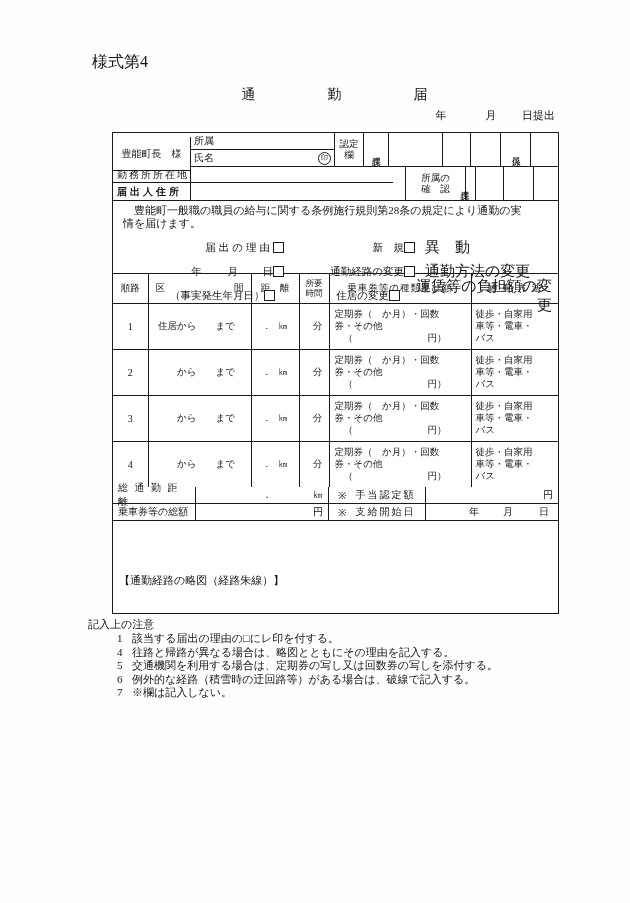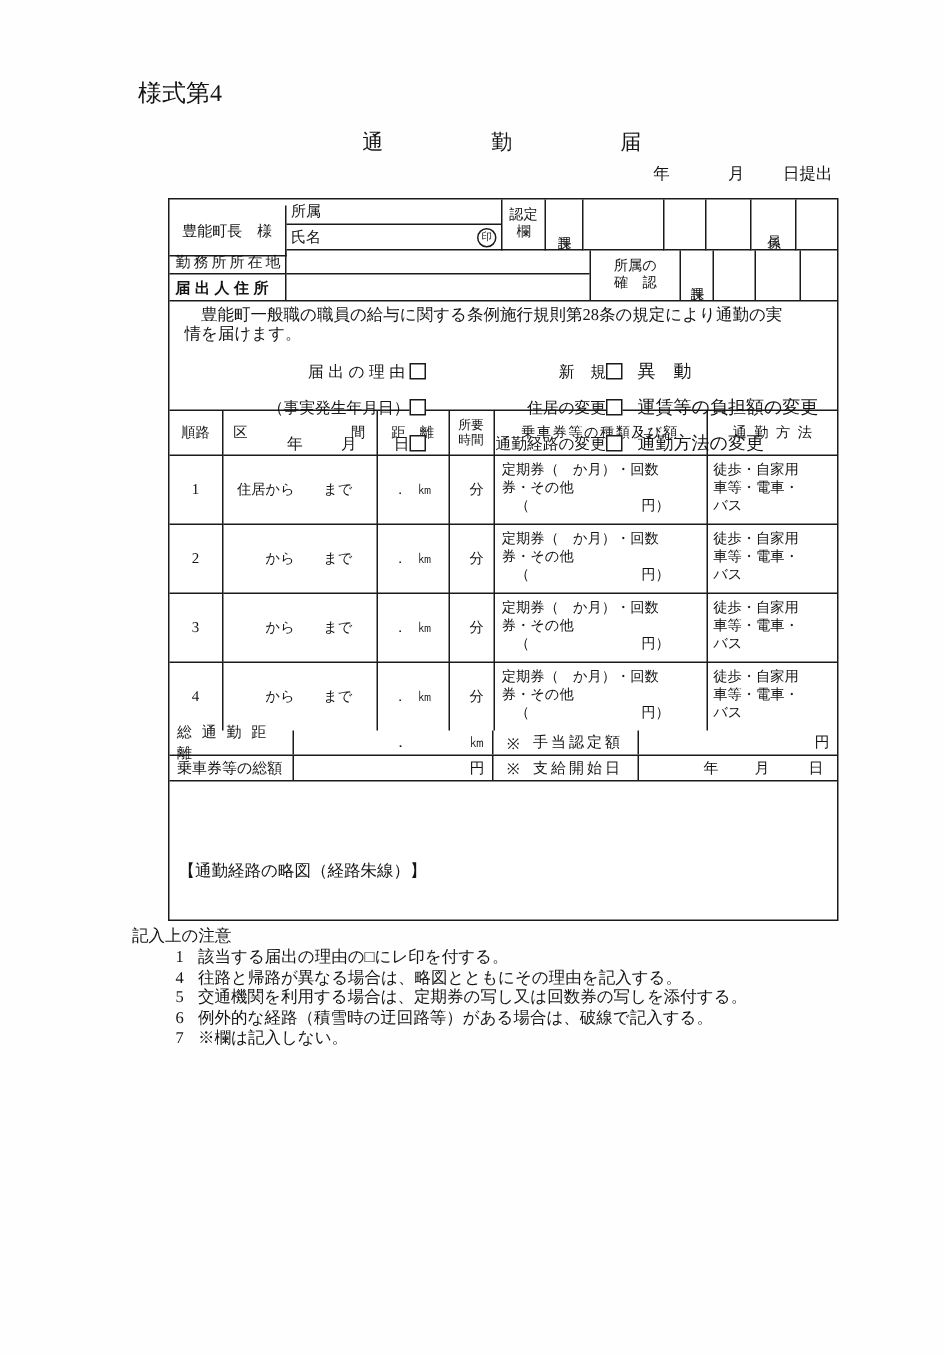--- a/index.html
+++ b/index.html
@@ -25,21 +25,21 @@
   .two-line{flex-direction:column;justify-content:center;line-height:11px;font-size:9.5px;}
   .seal-circle{width:11px;height:11px;border:1px solid #1a1a1a;border-radius:50%;font-size:7px;line-height:11px;text-align:center;display:inline-block;margin-right:3px;}
   .ls2{letter-spacing:2px;} .ls3{letter-spacing:3px;}
   
   #reason{position:relative;width:445px;height:73px;border-bottom:1px solid #1a1a1a;font-size:11px;box-sizing:border-box;padding:3px 6px 0 10px;}
   #statement{margin:0;max-width:408px;text-indent:11px;line-height:13px;}
   .r-row{display:flex;align-items:center;height:13px;margin-top:11px;padding-left:4px;text-align:right;}
   .r-label{width:146px;font-size:10.5px;}
   .cb{width:9px;height:9px;border:1px solid #1a1a1a;display:inline-block;flex:none;background:#fff;}
   .opt-mid{width:110px;margin-left:10px;font-size:10.5px;}
-  .opt-right{margin-left:10px;font-size:12px;}
+  .opt-right{margin-left:10px;font-size:15px;}
   .ymd span.y{margin-left:21px;} .ymd span.m{margin-left:23px;} .ymd span.d{margin-left:22px;}
   
   table.route{border-collapse:collapse;border:hidden;table-layout:fixed;width:445px;font-size:9.5px;}
   table.route td{border:1px solid #1a1a1a;box-sizing:border-box;padding:0;vertical-align:middle;}
   tr.hrow{height:29px;} tr.brow{height:46px;}
   td.no{text-align:center;font-size:10px;}
   td.sec .secwrap{display:flex;align-items:center;padding-left:3px;}
   td.sec .from{display:inline-block;width:45px;text-align:right;}
   td.sec .to{margin-left:19px;}
   td.dist{text-align:center;} td.dist .unit{margin-left:7px;}
@@ -108,58 +108,58 @@
     <div class="hc br bb" style="left:330px;top:0;width:28px;height:34px;"></div>
     <div class="hc br bb" style="left:358px;top:0;width:30px;height:34px;"></div>
     <div class="hc ctr br bb" style="left:388px;top:0;width:30px;height:34px;">
       <span class="vtext">係員</span>
     </div>
     <div class="hc bb" style="left:418px;top:0;width:27px;height:34px;"></div>
     <div class="hc br bb ls2" style="left:0;top:34px;width:78px;height:16px;padding-left:4px;">勤務所所在地</div>
     <div class="hc bb" style="left:78px;top:34px;width:202px;height:16px;"></div>
     <div class="hc br ls3" style="left:0;top:50px;width:78px;height:17px;padding-left:4px;font-weight:bold;">届出人住所</div>
     <div class="hc" style="left:78px;top:50px;width:202px;height:17px;"></div>
-    <div class="hc ctr two-line bl br" style="left:280px;top:34px;width:61px;height:33px;">
+    <div class="hc ctr two-line bl br" style="left:292px;top:34px;width:61px;height:33px;">
       <span>所属の</span>
       <span>確　認</span>
     </div>
     <div class="hc ctr br" style="left:341px;top:34px;width:22px;height:33px;">
       <span class="vtext">課長</span>
     </div>
     <div class="hc br" style="left:363px;top:34px;width:28px;height:33px;"></div>
     <div class="hc br" style="left:391px;top:34px;width:30px;height:33px;"></div>
     <div class="hc" style="left:421px;top:34px;width:24px;height:33px;"></div>
   </div>
 
   <div id="reason">
     <p id="statement">豊能町一般職の職員の給与に関する条例施行規則第28条の規定により通勤の実情を届けます。</p>
     <div class="r-row">
       <span class="r-label ls3">届出の理由</span>
       <span class="cb"></span>
       <span class="opt-mid">新　規</span>
       <span class="cb"></span>
       <span class="opt-right">異　動</span>
-    </div>
-    <div class="r-row">
-      <span class="r-label">（事実発生年月日）</span>
-      <span class="cb"></span>
-      <span class="opt-mid">住居の変更</span>
-      <span class="cb"></span>
-      <span class="opt-right">運賃等の負担額の変更</span>
     </div>
     <div class="r-row">
       <span class="r-label ymd">
         <span class="y">年</span>
         <span class="m">月</span>
         <span class="d">日</span>
       </span>
       <span class="cb"></span>
       <span class="opt-mid">通勤経路の変更</span>
       <span class="cb"></span>
       <span class="opt-right">通勤方法の変更</span>
+    </div>
+    <div class="r-row">
+      <span class="r-label">（事実発生年月日）</span>
+      <span class="cb"></span>
+      <span class="opt-mid">住居の変更</span>
+      <span class="cb"></span>
+      <span class="opt-right">運賃等の負担額の変更</span>
     </div>
   </div>
 
   <table class="route">
     <colgroup>
       <col style="width:35px">
         <col style="width:103px">
         <col style="width:48px">
       <col style="width:30px">
         <col style="width:142px">

